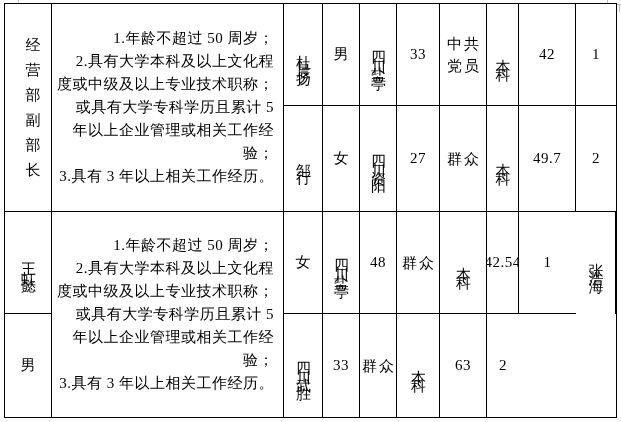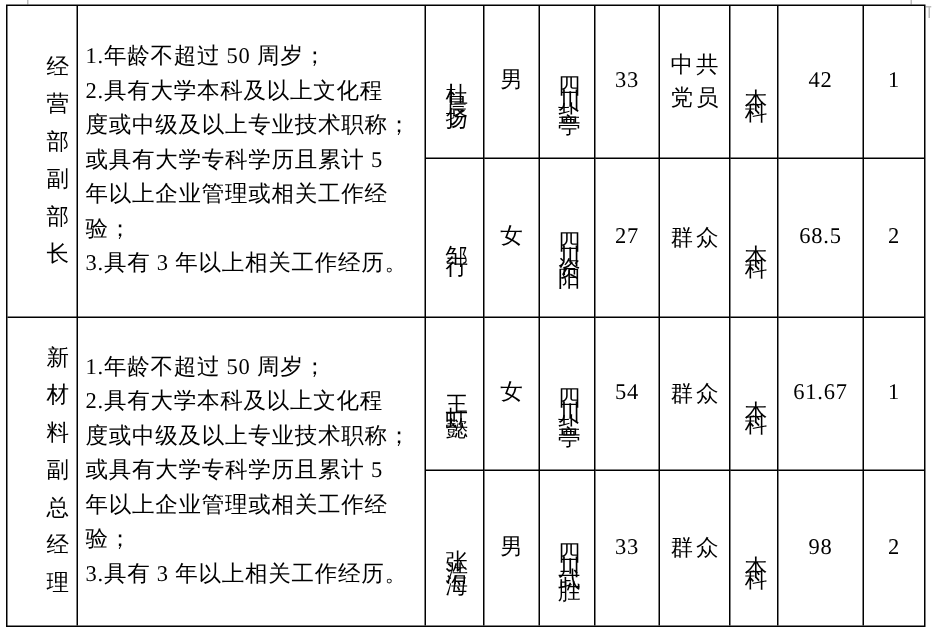--- a/index.html
+++ b/index.html
@@ -54,33 +54,33 @@
   .bb0 { border-bottom: none; }
 
   .pos1 { grid-area: 1 / 1 / 3 / 2; }
   .req1 { grid-area: 1 / 2 / 3 / 3; }
   .pos2 { grid-area: 3 / 1 / 5 / 2; }
   .req2 { grid-area: 3 / 2 / 5 / 3; }
 
   
   .pos-text {
     white-space: pre-line;
-    text-align: right;
+    text-align: center;
     letter-spacing: 5px;
     padding-left: 15px;
     line-height: 25px;
   }
   
   .req {
     justify-content: flex-start;
     padding: 0 2px 0 5px;
   }
   .req-text {
     white-space: pre-line;
-    text-align: left;
+    text-align: right;
     letter-spacing: 0.5px;
     line-height: 23px;
   }
   
   .vtext {
     writing-mode: vertical-rl;
     text-orientation: upright;
     letter-spacing: 8px;
     line-height: 1;
   }
@@ -158,62 +158,56 @@
     <div class="cell">
       <span class="num">27</span>
     </div>
     <div class="cell">
       <span class="pol-text">群众</span>
     </div>
     <div class="cell">
       <span class="vtext">本科</span>
     </div>
     <div class="cell">
-      <span class="num">68.5</span>
+      <span class="num">49.7</span>
     </div>
     <div class="cell br0">
       <span class="num">2</span>
     </div>
 
-    <div class="cell pos2 bb0">
-      <span class="pos-text">新材
-料副
-总经
-理</span>
-    </div>
     <div class="cell req2 req bb0">
       <span class="req-text">1.年龄不超过 50 周岁；
 2.具有大学本科及以上文化程
 度或中级及以上专业技术职称；
 或具有大学专科学历且累计 5
 年以上企业管理或相关工作经
 验；
 3.具有 3 年以上相关工作经历。</span>
     </div>
 
     <div class="cell">
       <span class="vtext">王虹懿</span>
     </div>
     <div class="cell">
       <span>女</span>
     </div>
     <div class="cell">
       <span class="vtext">四川盐亭</span>
     </div>
     <div class="cell">
-      <span class="num">54</span>
+      <span class="num">48</span>
     </div>
     <div class="cell">
       <span class="pol-text">群众</span>
     </div>
     <div class="cell">
       <span class="vtext">本科</span>
     </div>
     <div class="cell">
-      <span class="num">61.67</span>
+      <span class="num">42.54</span>
     </div>
     <div class="cell br0">
       <span class="num">1</span>
     </div>
 
     <div class="cell bb0">
       <span class="vtext">张浩海</span>
     </div>
     <div class="cell bb0">
       <span>男</span>
@@ -224,20 +218,20 @@
     <div class="cell bb0">
       <span class="num">33</span>
     </div>
     <div class="cell bb0">
       <span class="pol-text">群众</span>
     </div>
     <div class="cell bb0">
       <span class="vtext">本科</span>
     </div>
     <div class="cell bb0">
-      <span class="num">98</span>
+      <span class="num">63</span>
     </div>
     <div class="cell br0 bb0">
       <span class="num">2</span>
     </div>
 
   </div>
 </div>
 
 </body></html>

